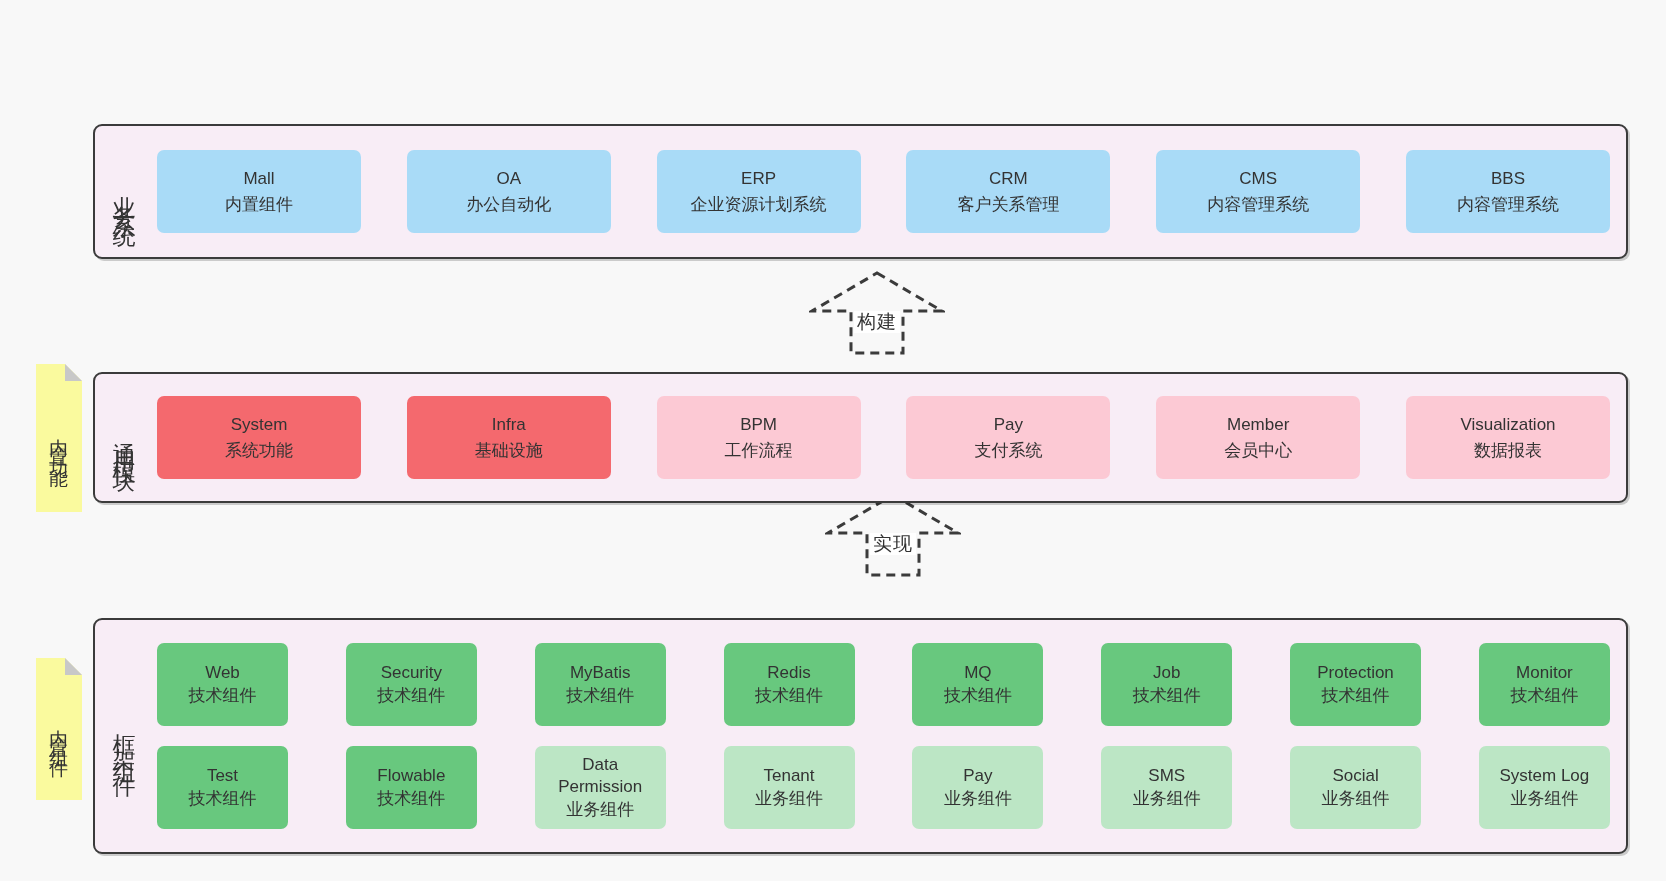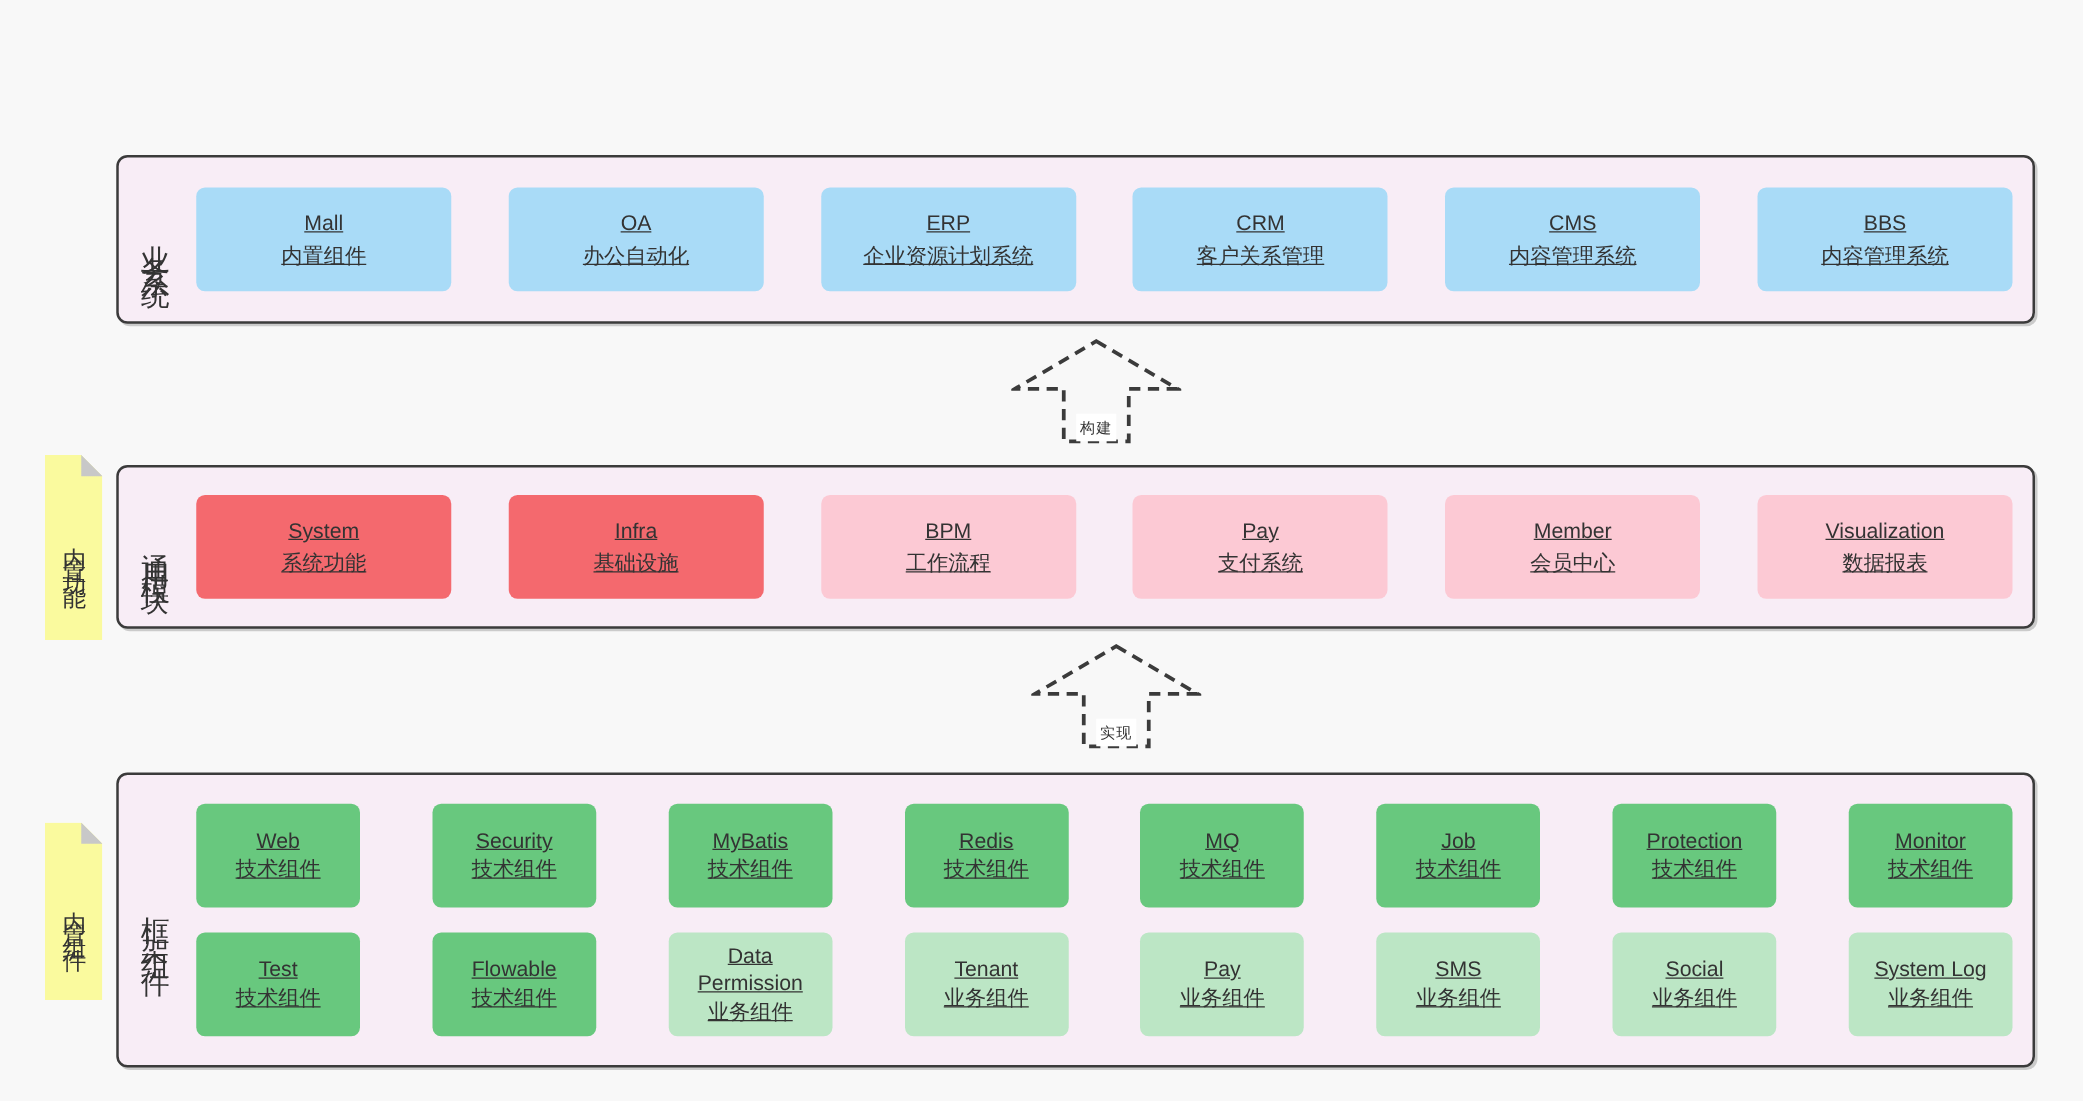--- a/index.html
+++ b/index.html
@@ -34,21 +34,21 @@
     writing-mode:vertical-lr;text-orientation:upright;
     font-size:23px;letter-spacing:9px;line-height:1;
     margin-bottom:-9px;white-space:nowrap;
   }
   #panel-components .vtext{letter-spacing:14px;margin-bottom:-14px;}
 
   .panel-content{
     flex:1;display:flex;flex-direction:column;justify-content:center;
     gap:20px;padding:0 16px 0 4px;
   }
-  .box-row{display:flex;justify-content:space-between;text-decoration:underline;}
+  .box-row{display:flex;justify-content:space-between;}
 
   
   .box{
     height:83px;border-radius:7px;
     display:flex;flex-direction:column;align-items:center;justify-content:center;
     text-align:center;font-size:17px;line-height:1.5;
   }
   .w6{width:204px;}
   .w8{width:131px;line-height:1.32;}
   .w8 .box-title{max-width:112px;}
@@ -69,30 +69,30 @@
   #tag-components{top:658px;height:142px;}
   .fold{
     position:absolute;top:0;right:0;width:17px;height:17px;
     background:linear-gradient(to bottom left,rgba(0,0,0,0) 49%,var(--tag-fold) 50%);
   }
   .tag .vtext{font-size:19px;letter-spacing:10px;margin-bottom:-10px;}
 
   
   .arrow{position:absolute;width:136px;height:86px;z-index:1;}
   #arrow-build{left:809px;top:270px;}
-  #arrow-implement{left:825px;top:514px;}
+  #arrow-implement{left:825px;top:492px;}
   .arrow svg{display:block;width:100%;height:100%;}
   .arrow-path{
     fill:none;stroke:var(--panel-border);stroke-width:3;
     stroke-dasharray:9 6;stroke-linejoin:miter;
   }
   .arrow-label{
     position:absolute;left:50%;top:41px;transform:translateX(-50%);
-    background:#ffffff;font-size:12px;line-height:22px;padding:0 3px;
-    letter-spacing:1px;white-space:nowrap;margin-top:20px;
+    background:#ffffff;font-size:19px;line-height:22px;padding:0 3px;
+    letter-spacing:1px;white-space:nowrap;
   }
 </style>
 </head>
 <body>
 
 <div class="panel" id="panel-business">
   <div class="panel-label">
     <span class="vtext">业务系统</span>
   </div>
   <div class="panel-content">

